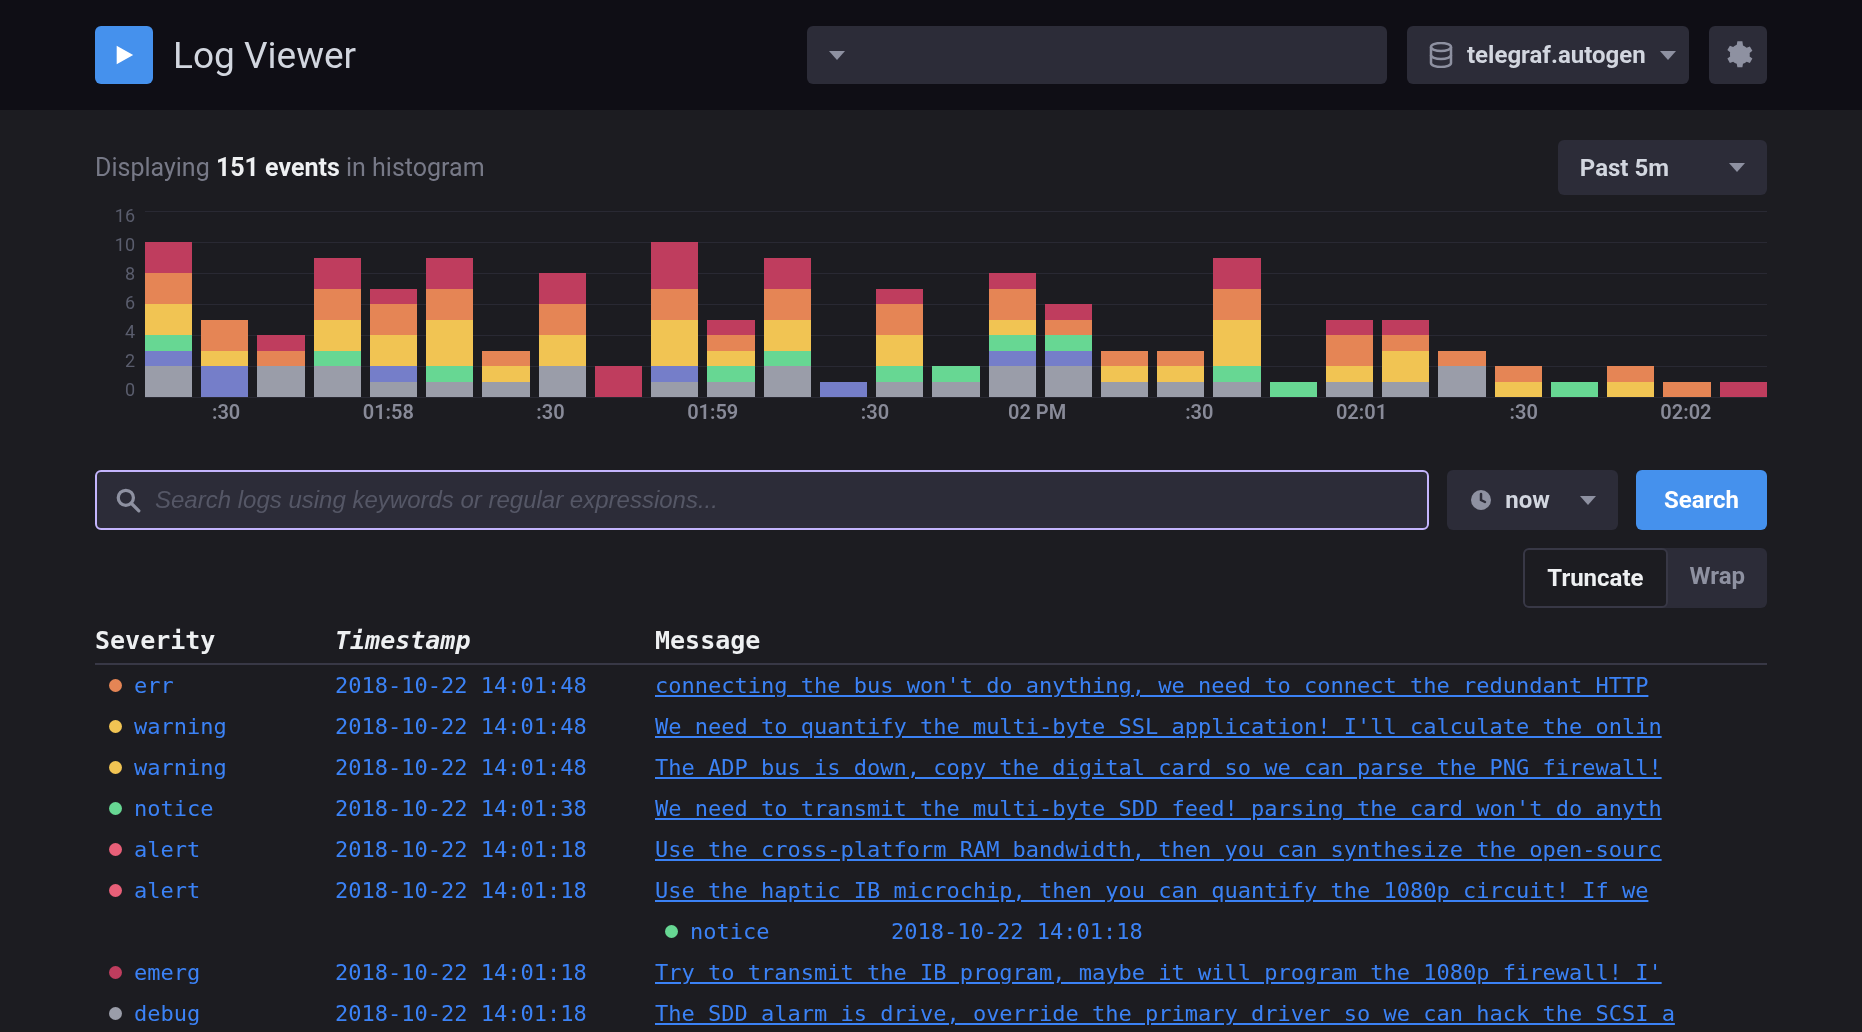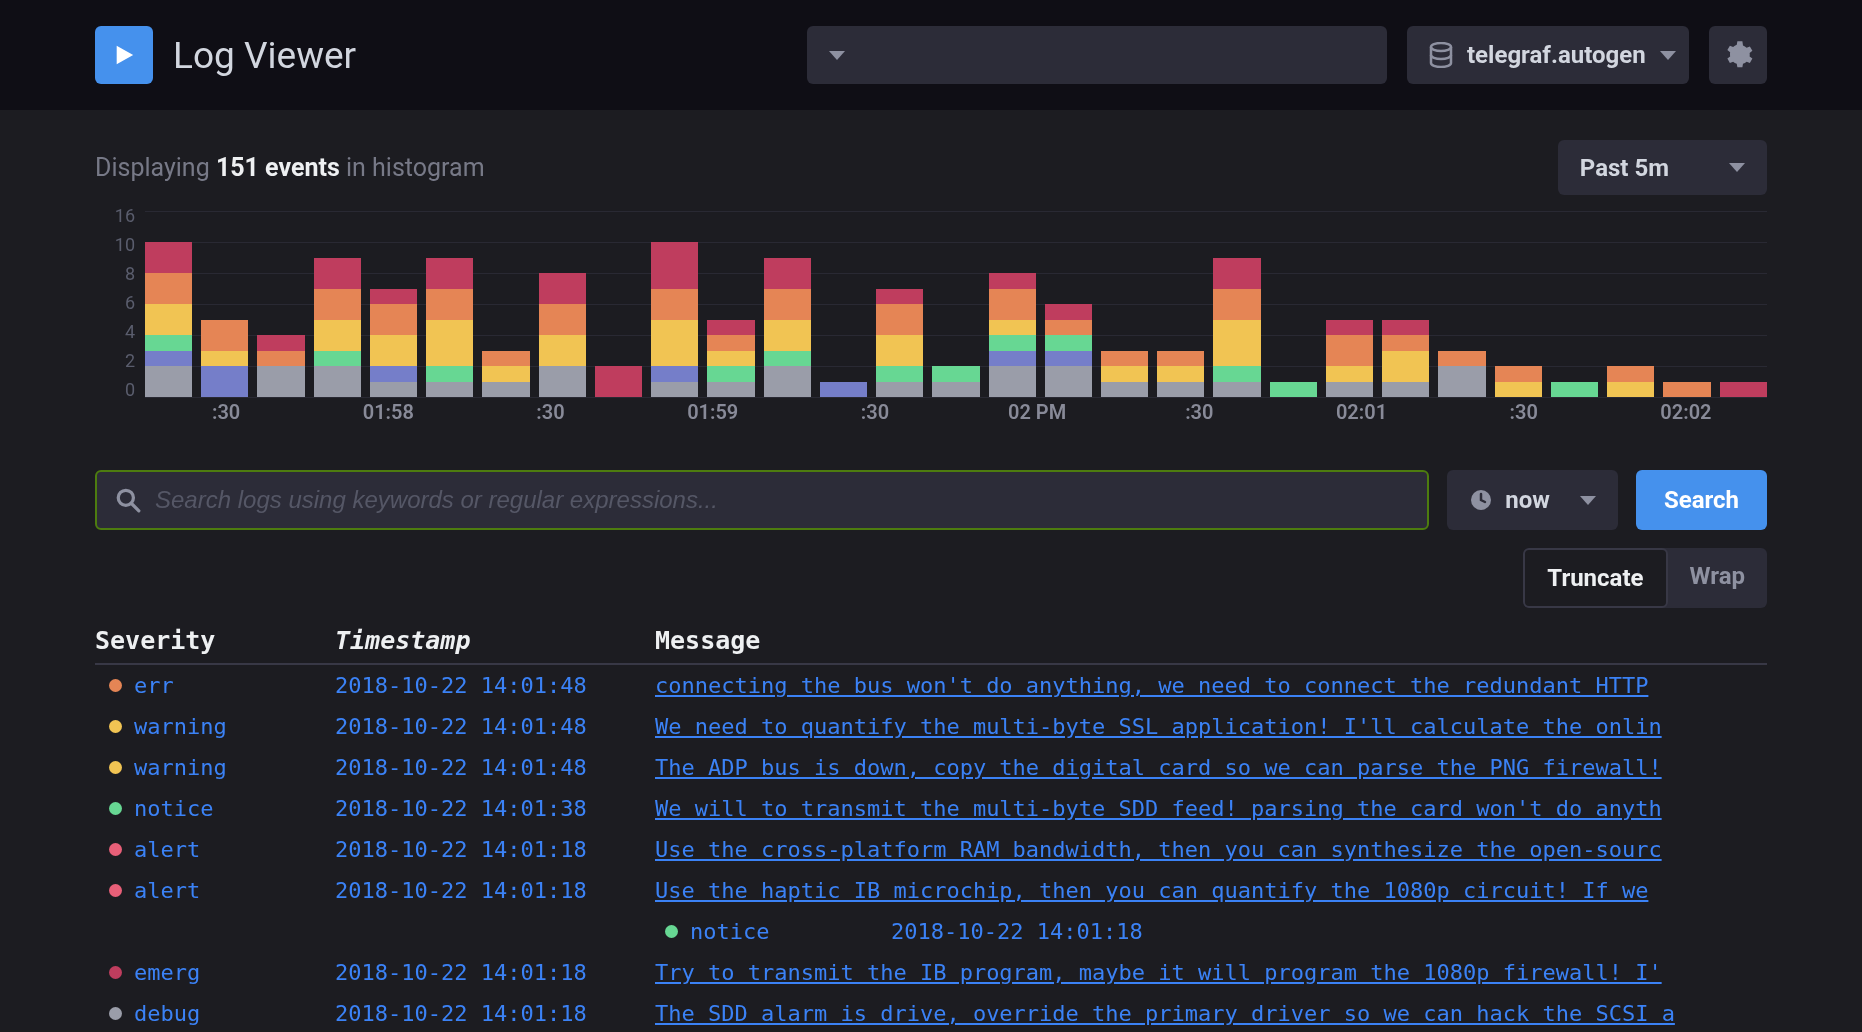--- a/index.html
+++ b/index.html
@@ -137,21 +137,21 @@
   font-weight: 600;
 }
 .search-row {
   display: flex;
   gap: 18px;
   margin-bottom: 18px;
 }
 .search-box {
   flex: 1;
   background: #2c2c38;
-  border: 2px solid #4d7c0f;
+  border: 2px solid #c4b5fd;
   border-radius: 6px;
   height: 60px;
   display: flex;
   align-items: center;
   padding: 0 18px;
   gap: 14px;
 }
 .search-box input {
   flex: 1;
   background: transparent;
@@ -527,21 +527,21 @@
         </div>
         <div class="ts-cell">2018-10-22 14:01:48</div>
         <div class="msg-cell">The ADP bus is down, copy the digital card so we can parse the PNG firewall!</div>
       </div>
       <div class="row">
         <div class="sev-cell">
           <div class="dot" style="background: rgb(103, 215, 147);"></div>
           <span>notice</span>
         </div>
         <div class="ts-cell">2018-10-22 14:01:38</div>
-        <div class="msg-cell">We will to transmit the multi-byte SDD feed! parsing the card won't do anyth</div>
+        <div class="msg-cell">We need to transmit the multi-byte SDD feed! parsing the card won't do anyth</div>
       </div>
       <div class="row">
         <div class="sev-cell">
           <div class="dot" style="background: rgb(232, 95, 120);"></div>
           <span>alert</span>
         </div>
         <div class="ts-cell">2018-10-22 14:01:18</div>
         <div class="msg-cell">Use the cross-platform RAM bandwidth, then you can synthesize the open-sourc</div>
       </div>
       <div class="row">

